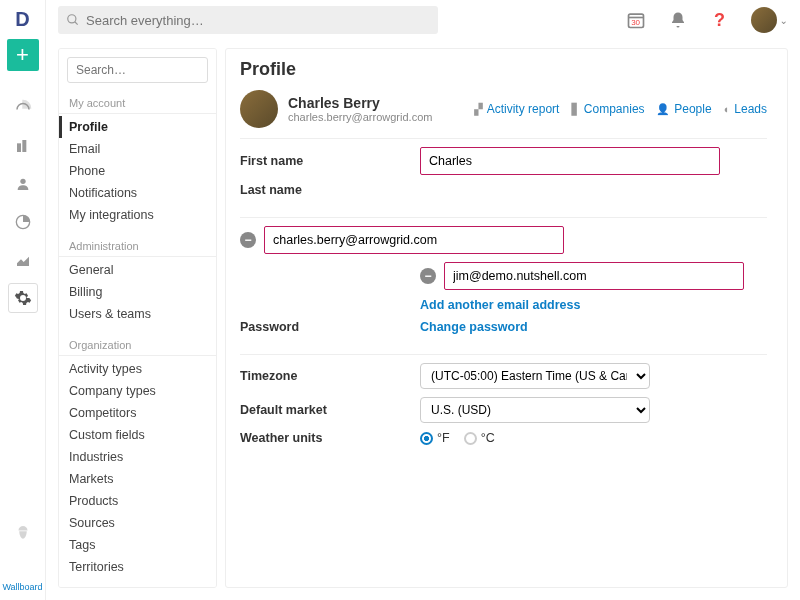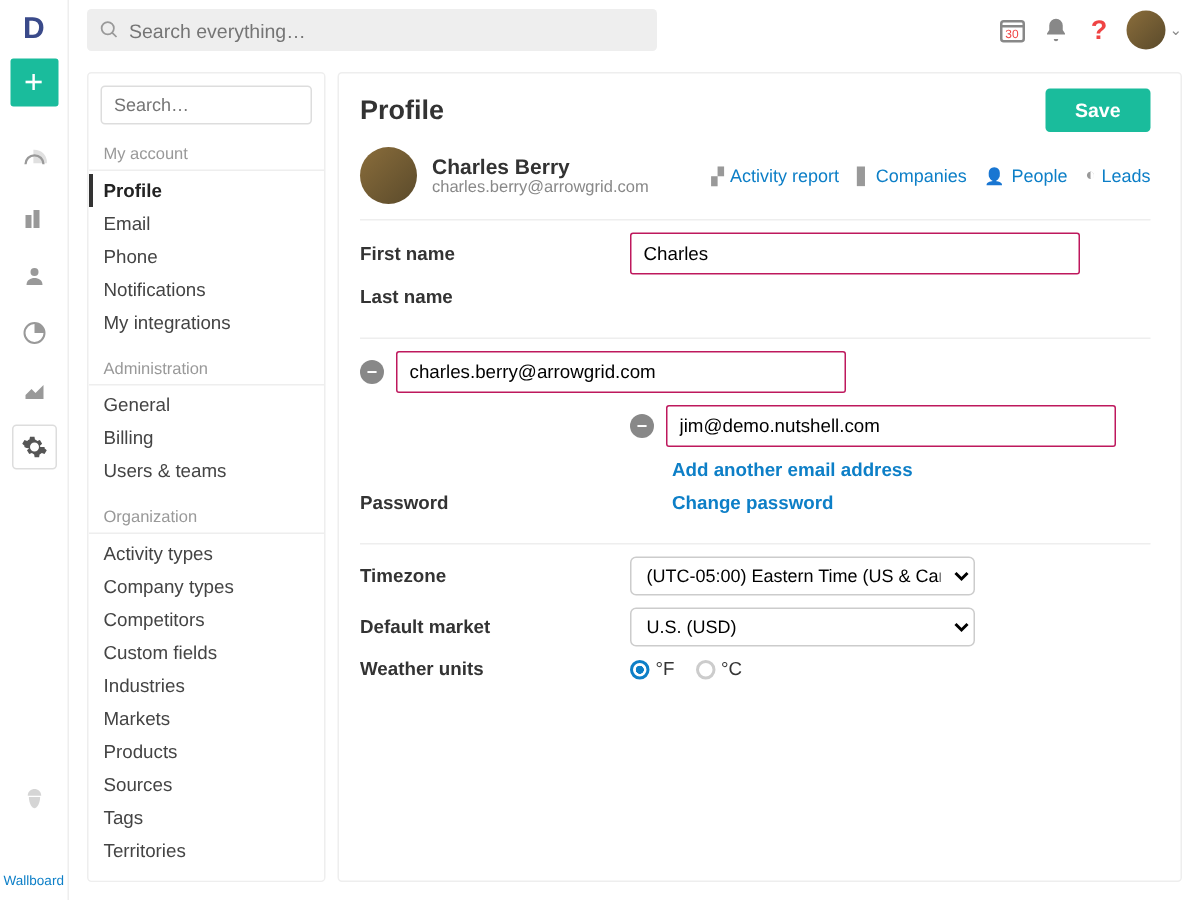--- a/index.html
+++ b/index.html
@@ -10,21 +10,21 @@
 .iconbar { width: 46px; background: #fff; border-right: 1px solid #eee; display: flex; flex-direction: column; align-items: center; padding-top: 8px; position: relative; }
 .logo { font-size: 20px; font-weight: 700; color: #3a4a8a; margin-bottom: 8px; }
 .add-btn { width: 32px; height: 32px; background: #1abc9c; color: #fff; font-size: 22px; display: flex; align-items: center; justify-content: center; border-radius: 2px; margin-bottom: 18px; cursor: pointer; }
 .iconbar-item { width: 30px; height: 30px; display: flex; align-items: center; justify-content: center; margin: 4px 0; color: #999; cursor: pointer; }
 .iconbar-item.active { border: 1px solid #ddd; border-radius: 3px; color: #555; }
 .iconbar-item.bottom { opacity: 0.4; margin-top: 200px; }
 .wallboard { font-size: 9px; color: #0d7fc7; position: absolute; bottom: 8px; cursor: pointer; }
 
 .main { flex: 1; display: flex; flex-direction: column; overflow: hidden; }
 
-.topbar { height: 40px; display: flex; align-items: center; padding: 0 12px; gap: 7px; }
+.topbar { height: 40px; display: flex; align-items: center; padding: 0 12px; gap: 20px; }
 .search-main { flex: 0 0 380px; height: 28px; background: #eee; border-radius: 3px; display: flex; align-items: center; padding: 0 8px; color: #999; }
 .search-main input { border: none; background: transparent; flex: 1; outline: none; font-size: 13px; margin-left: 6px; }
 .topbar-spacer { flex: 1; }
 .topbar-icon { width: 22px; height: 22px; display: flex; align-items: center; justify-content: center; color: #ef4444; cursor: pointer; position: relative; font-size: 15px; }
 .avatar { width: 26px; height: 26px; border-radius: 50%; background: linear-gradient(135deg, #8a6d3b, #5a4a2b); display: flex; align-items: center; cursor: pointer; }
 .chev { font-size: 10px; color: #888; margin-left: 3px; }
 
 .content { flex: 1; display: flex; overflow: hidden; padding: 8px 12px 12px 12px; gap: 8px; }
 
 .sidebar { width: 159px; border: 1px solid #eee; border-radius: 3px; padding: 8px 0 8px 0; overflow-y: auto; background: #fff; }
@@ -51,21 +51,21 @@
 
 .form-block { padding: 8px 0 12px; border-bottom: 1px solid #eee; }
 .form-block:last-child { border-bottom: none; }
 .form-row { display: flex; align-items: center; margin-bottom: 8px; }
 .form-label { width: 180px; font-size: 12.5px; font-weight: 600; color: #333; }
 .form-label .sub { font-weight: 400; color: #aaa; font-size: 11px; margin-left: 4px; }
 .form-control { flex: 1; display: flex; align-items: center; gap: 8px; }
 .form-control input[type="text"] { flex: 1; max-width: 300px; padding: 6px 8px; border: 1px solid #be185d; border-radius: 2px; font-size: 12.5px; outline: none; }
 .form-control select { flex: 1; max-width: 230px; padding: 4px 6px; border: 1px solid #ccc; border-radius: 4px; font-size: 12px; background: #fff; }
 .remove-dot { width: 16px; height: 16px; border-radius: 50%; background: #888; color: #fff; display: flex; align-items: center; justify-content: center; font-size: 12px; cursor: pointer; font-weight: 700; line-height: 1; }
-.link { color: #0d7fc7; font-size: 12.5px; font-weight: 600; cursor: pointer; margin-left: 28px; }
+.link { color: #0d7fc7; font-size: 12.5px; font-weight: 600; cursor: pointer; }
 .radio-group { display: flex; gap: 14px; align-items: center; }
 .radio-opt { display: flex; align-items: center; gap: 4px; font-size: 12.5px; cursor: pointer; }
 .radio { width: 13px; height: 13px; border-radius: 50%; border: 2px solid #ccc; display: inline-block; }
 .radio.checked { border-color: #0d7fc7; background: radial-gradient(circle, #0d7fc7 40%, #fff 45%); }
 
 svg { display: block; }
 </style>
 </head>
 <body>
 
@@ -174,21 +174,20 @@
           <div class="nav-item">Products</div>
           <div class="nav-item">Sources</div>
           <div class="nav-item">Tags</div>
           <div class="nav-item">Territories</div>
         </div>
       </div>
 
       <div class="panel">
         <div class="panel-head">
           <div class="panel-title">Profile</div>
-          <button class="save-btn">Save</button>
         </div>
 
         <div class="profile-row">
           <div class="profile-left">
             <div class="profile-avatar"></div>
             <div>
               <div class="profile-name">Charles Berry</div>
               <div class="profile-email">charles.berry@arrowgrid.com</div>
             </div>
           </div>

